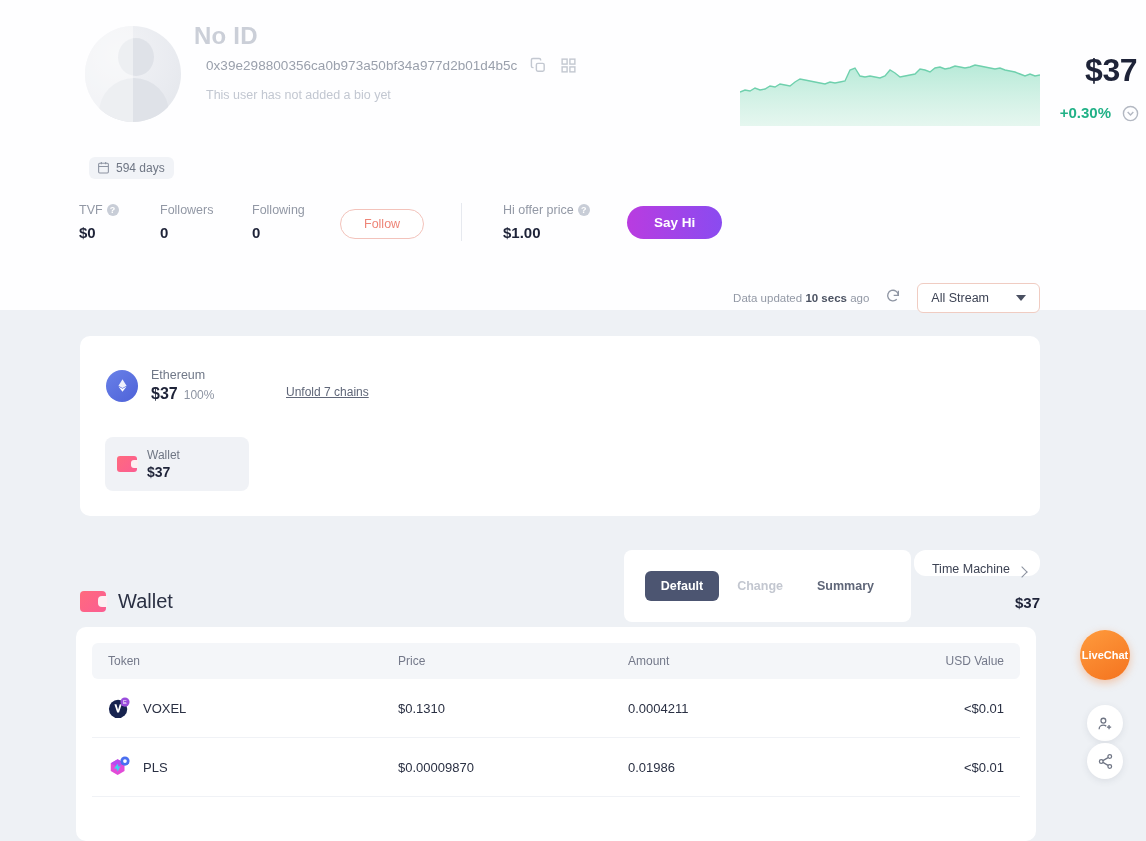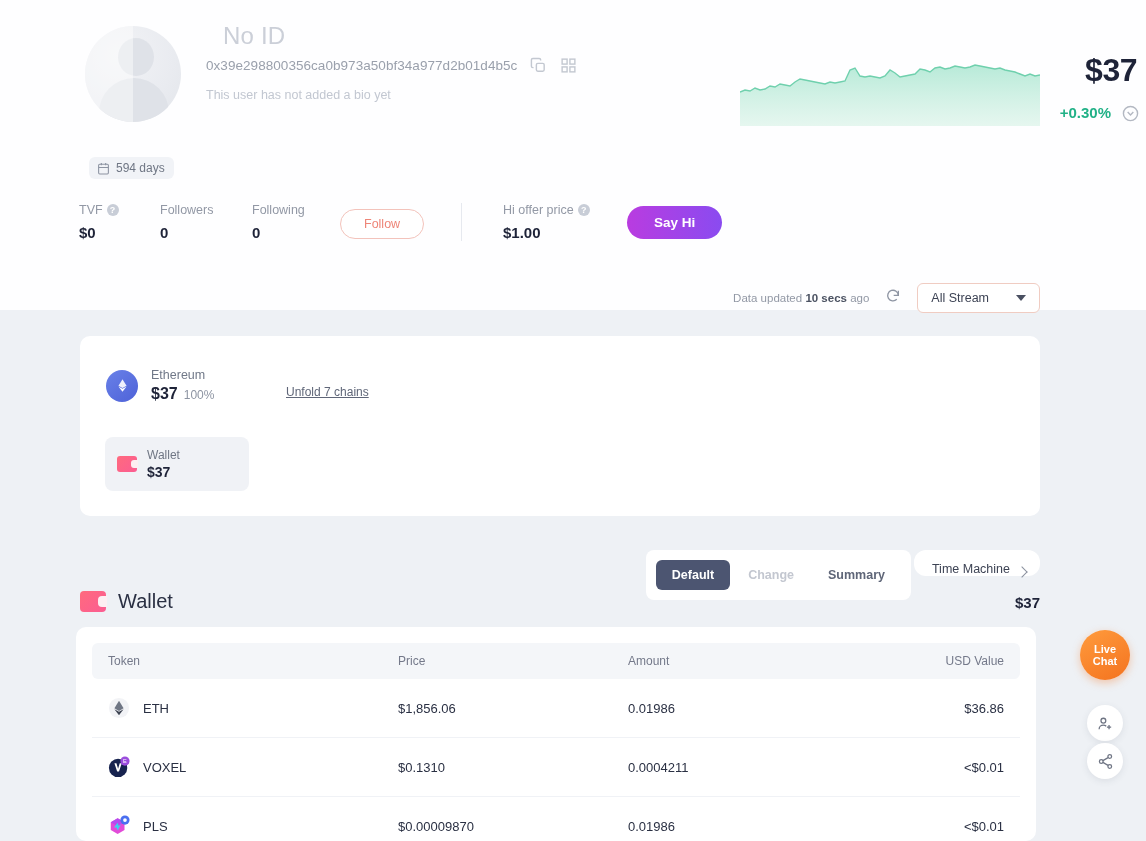--- a/index.html
+++ b/index.html
@@ -29,34 +29,34 @@
   .avatar .body {
     position: absolute; left: 14px; top: 52px; width: 70px; height: 58px;
     border-radius: 40px 40px 0 0; background: #dfe2e8;
   }
   .avatar .shade {
     position: absolute; left: 0; top: 0; width: 48px; height: 96px;
     background: rgba(255,255,255,0.45);
   }
 
   .name {
-    position: absolute; left: 223px; top: 22px;
-    font-size: 24px; font-weight: normal; color: #cbcfd8; letter-spacing: .2px;
+    position: absolute; left: 194px; top: 22px;
+    font-size: 24px; font-weight: bold; color: #cbcfd8; letter-spacing: .2px;
   }
   .addr-row { position: absolute; left: 206px; top: 57px; display: flex; align-items: center; gap: 13px; }
   .addr { font-size: 13.5px; color: #9aa0ac; letter-spacing: .05px; }
   .mini-icon { width: 17px; height: 17px; color: #c3c8d1; display: block; }
   .bio {
     position: absolute; left: 206px; top: 88px;
     font-size: 12.5px; color: #c2c7d1;
   }
 
   .days-pill {
     position: absolute; left: 89px; top: 157px;
-    display: inline-flex; align-items: center; gap: 6px;
+    display: inline-flex; align-items: flex-start; gap: 6px;
     background: #f1f3f7; border-radius: 6px; padding: 4px 9px 4px 8px;
     font-size: 12px; color: #6f7684;
   }
 
   
   .chart-block { position: absolute; left: 740px; top: 64px; width: 300px; height: 62px; }
   .chart-block svg { display: block; width: 300px; height: 62px; }
   .price-big {
     position: absolute; right: 9px; top: 52px;
     font-size: 32px; font-weight: bold; color: #1e2338; letter-spacing: -.5px;
@@ -148,21 +148,21 @@
   .wallet-ic::after {
     content:""; position:absolute; right:-1px; top:4px; width:7px; height:8px;
     background:#fdeff2; border-radius:3px 0 0 3px;
   }
   .wallet-chip .t1 { font-size: 12px; color: #6f7684; }
   .wallet-chip .t2 { font-size: 14px; color: #1e2338; font-weight: bold; margin-top: 2px; }
 
   
   .view-toggle {
     position: absolute; right: 235px; top: 550px;
-    background: #fff; border-radius: 8px; padding: 10px; display: flex; gap: 2px;
+    background: #fff; border-radius: 8px; padding: 21px; display: flex; gap: 2px;
   }
   .vt-btn {
     font-size: 12.5px; font-weight: bold; border: none; background: transparent;
     color: #5f6678; padding: 8px 16px; border-radius: 6px; cursor: pointer;
     font-family: "Liberation Sans", sans-serif;
   }
   .vt-btn.active { background: #4c5571; color: #fff; }
   .vt-btn.disabled { color: #c3c7d0; cursor: default; }
   .time-machine {
     position: absolute; right: 106px; top: 550px; background: #fff; border-radius: 12px;
@@ -201,21 +201,21 @@
   tbody td:last-child { text-align: right; }
   tbody tr:last-child td { border-bottom: 1px solid #f0f2f6; }
   .tok-cell { display: flex; align-items: center; gap: 13px; }
   .tok-ic { width: 22px; height: 22px; position: relative; flex: none; }
 
   
   .live-chat {
     position: absolute; right: 16px; top: 630px; width: 50px; height: 50px;
     border-radius: 50%; background: linear-gradient(150deg,#ff9b3d,#f4731f);
     color: #fff; font-size: 11px; font-weight: bold; line-height: 12px;
-    display: flex; flex-direction: column; align-items: center; justify-content: center;
+    display: flex; flex-direction: row; align-items: center; justify-content: center;
     cursor: pointer; box-shadow: 0 3px 9px rgba(244,115,31,.35);
   }
   .fab {
     position: absolute; right: 23px; width: 36px; height: 36px; border-radius: 50%;
     background: #fff; display: flex; align-items: center; justify-content: center;
     cursor: pointer; box-shadow: 0 2px 7px rgba(60,70,90,.10);
   }
   .fab svg { width: 17px; height: 17px; color: #6e7483; }
 </style>
 </head>
@@ -382,37 +382,20 @@
     <table>
       <thead>
         <tr>
           <th style="width:290px">Token</th>
           <th style="width:230px">Price</th>
           <th style="width:230px">Amount</th>
           <th>USD Value</th>
         </tr>
       </thead>
       <tbody>
-        <tr>
-          <td>
-            <span class="tok-cell">
-              <span class="tok-ic">
-                <svg width="22" height="22" viewBox="0 0 24 24">
-                    <circle cx="12" cy="12" r="11" fill="#f2f3f6"></circle>
-                    <path d="M12 4 7 12.3l5 2.9 5-2.9L12 4z" fill="#6f7684"></path>
-                    <path d="M12 16.2 7 13.3 12 20l5-6.7-5 2.9z" fill="#3e4452"></path>
-                  </svg>
-              </span>
-              <span>ETH</span>
-            </span>
-          </td>
-          <td>$1,856.06</td>
-          <td>0.01986</td>
-          <td>$36.86</td>
-        </tr>
         <tr>
           <td>
             <span class="tok-cell">
               <span class="tok-ic">
                 <svg width="22" height="22" viewBox="0 0 24 24">
                   <circle cx="11" cy="13" r="10" fill="#17234f"></circle>
                   <path d="M7 8h2.2l1.8 6 1.8-6H15l-3 9H10L7 8z" fill="#fff"></path>
                   <circle cx="18.5" cy="5.5" r="5" fill="#9b4ddd"></circle>
                   <text x="18.5" y="8" font-size="6" fill="#fff" text-anchor="middle" font-family="Liberation Sans, sans-serif">E</text>
                 </svg>

